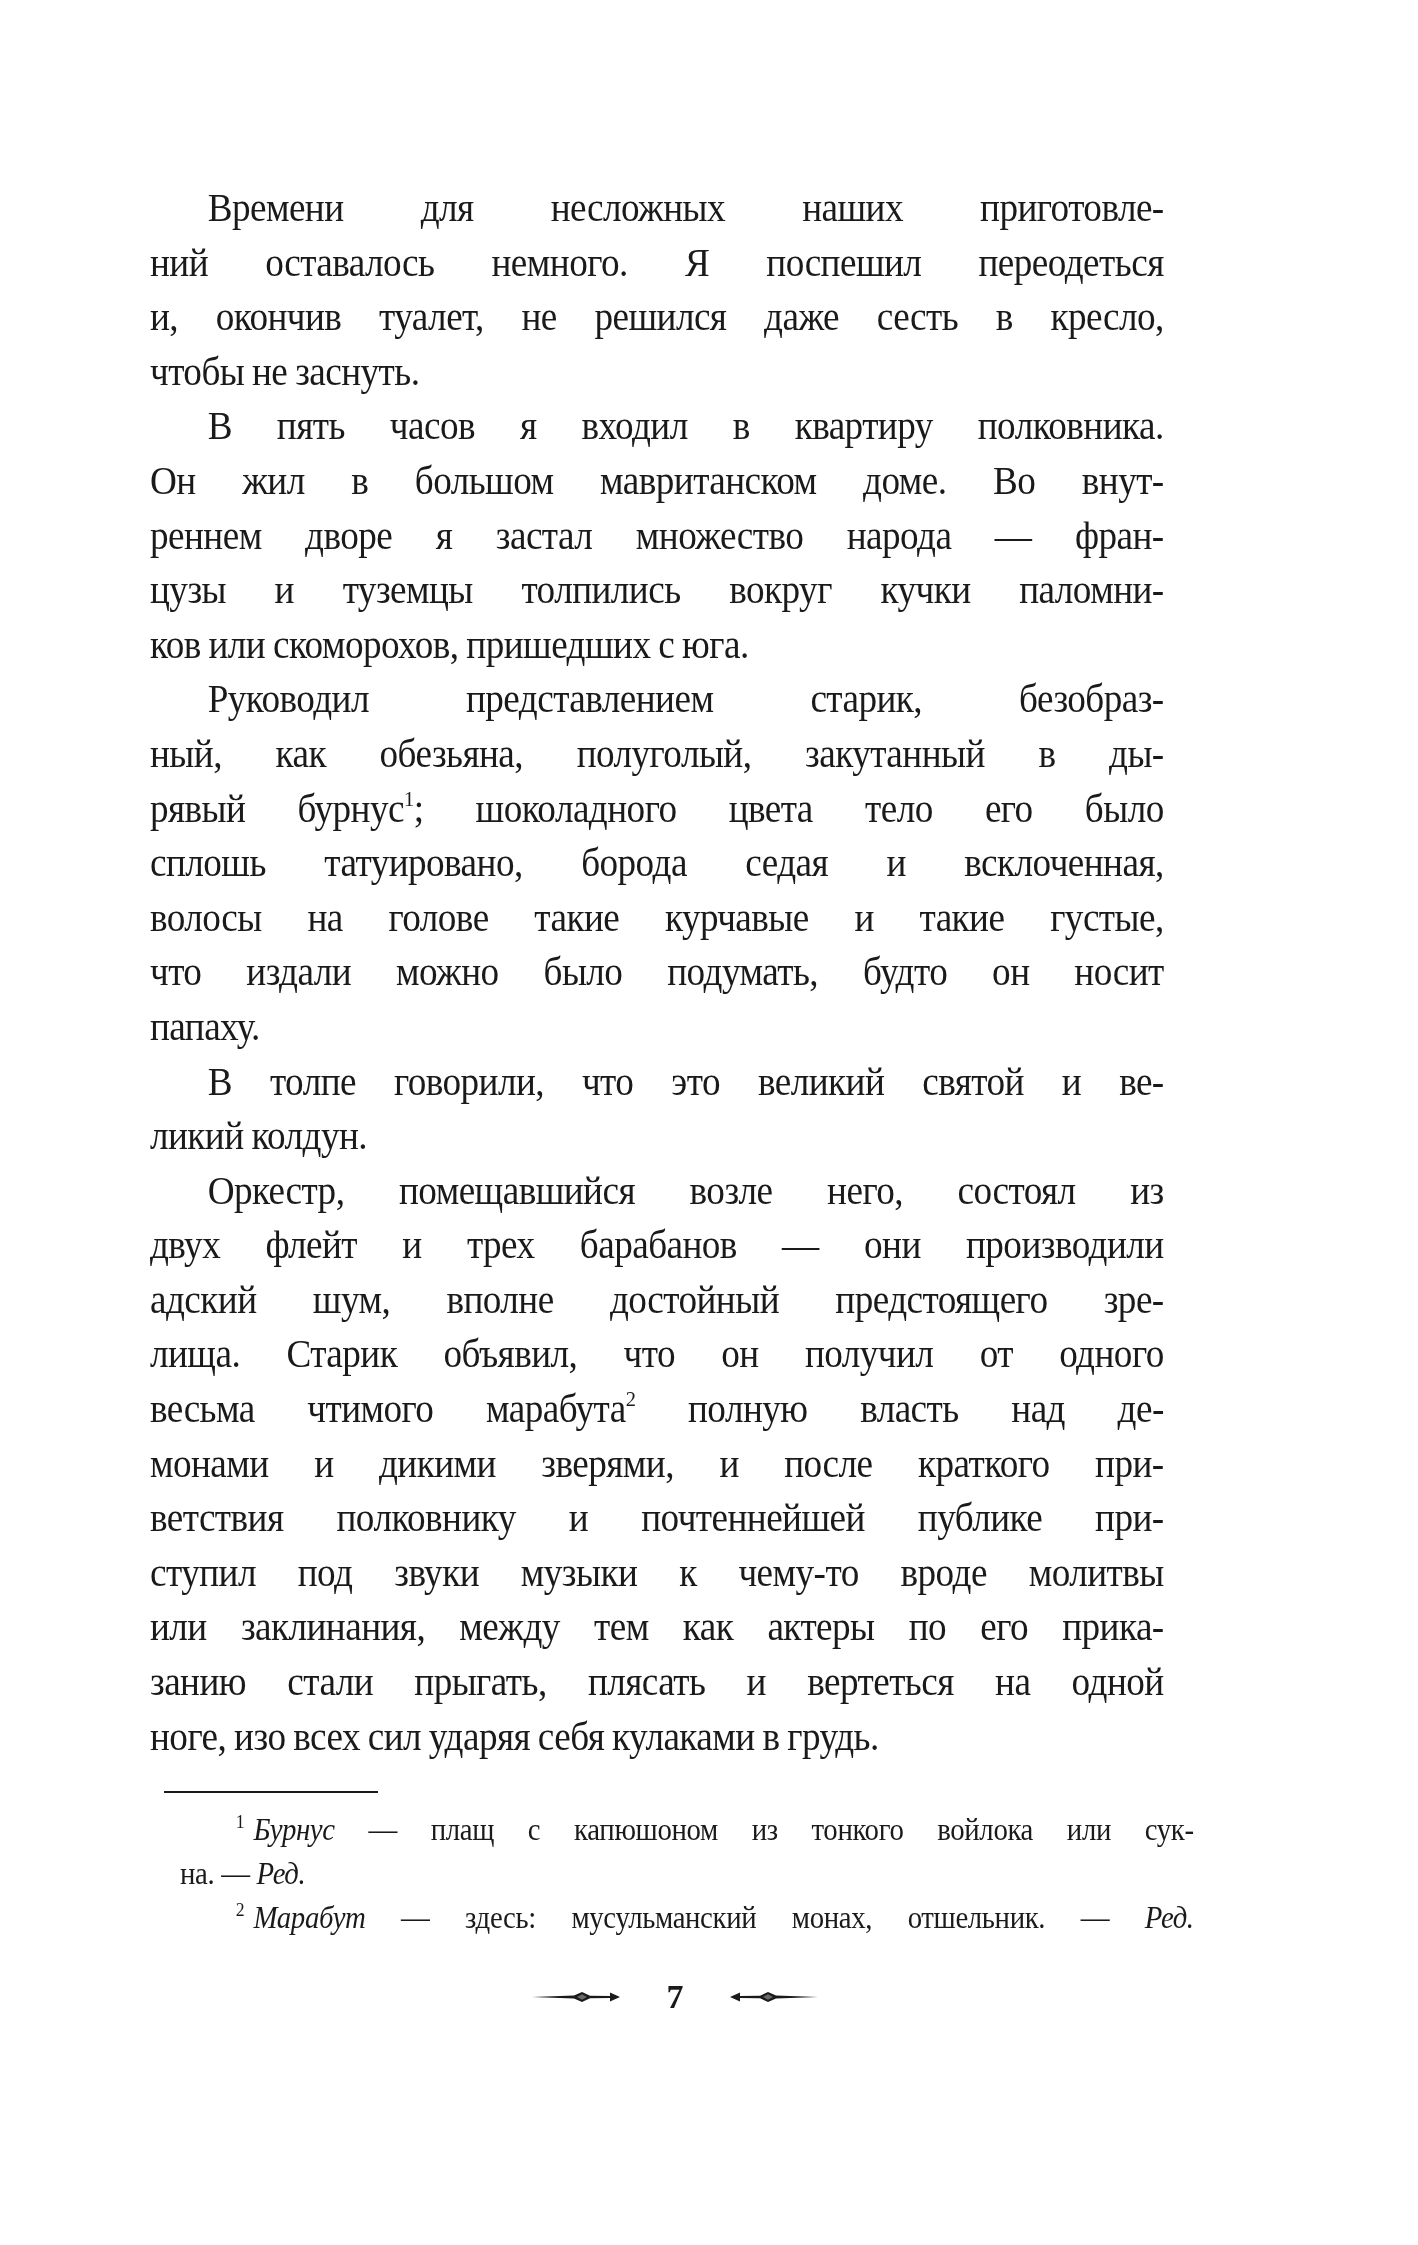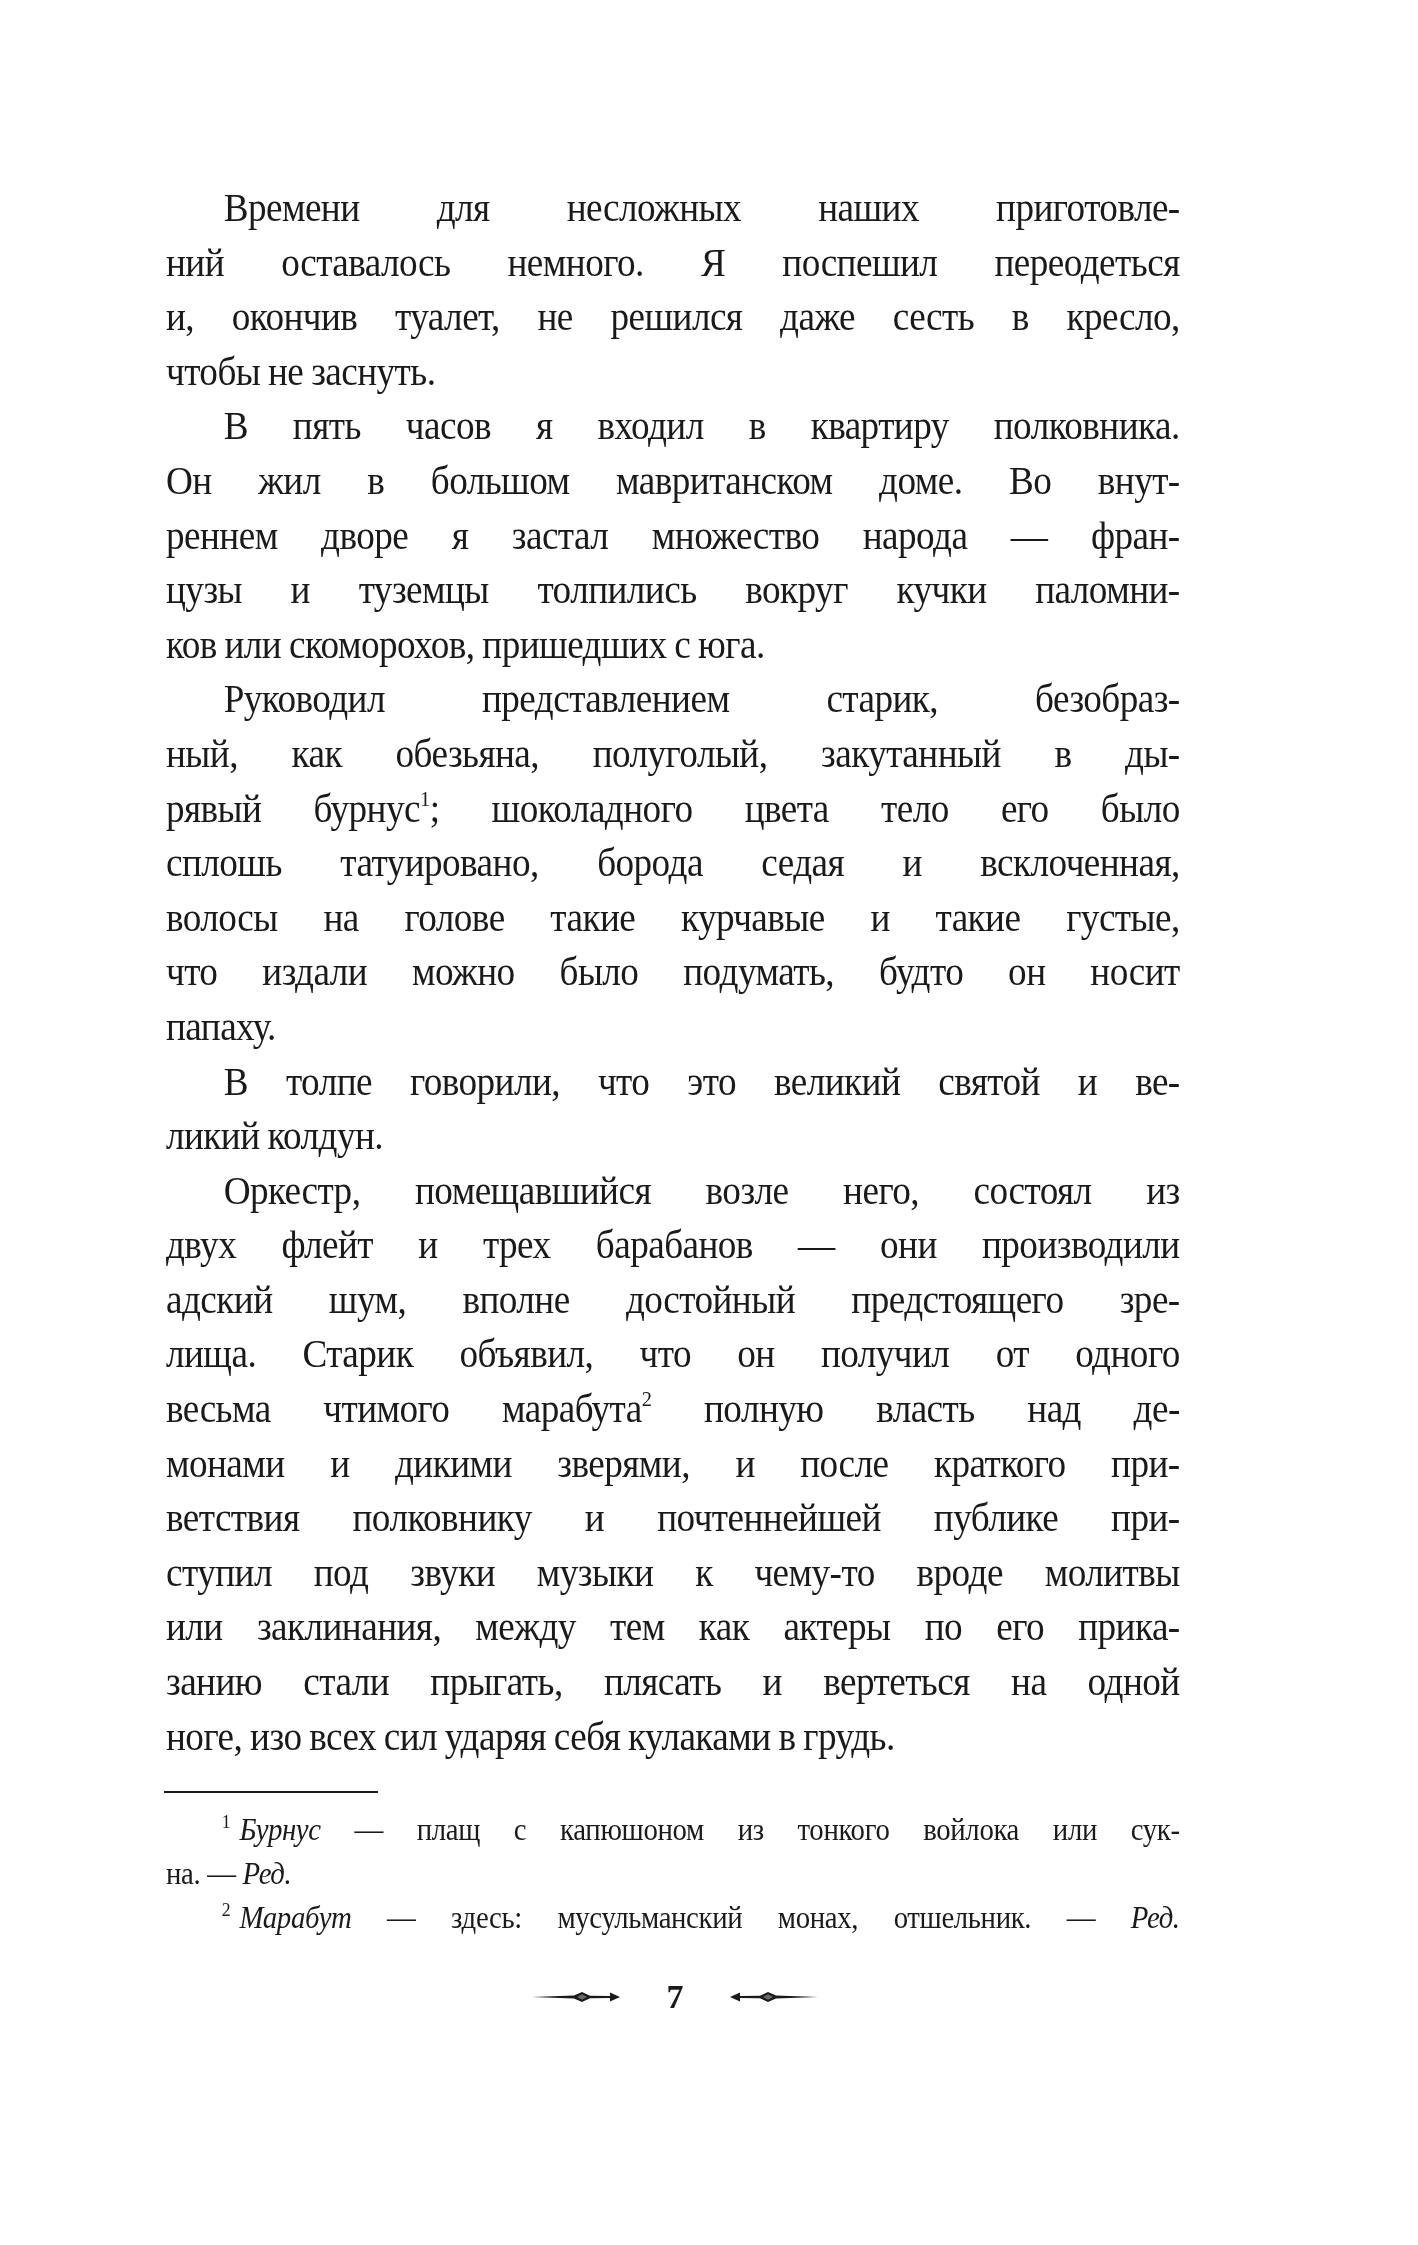--- a/index.html
+++ b/index.html
@@ -16,21 +16,21 @@
     font-family: "Liberation Serif", "DejaVu Serif", serif;
   }
   .page {
     position: absolute;
     left: 0; top: 0;
     width: 1418px;
     height: 2245px;
   }
   .body-text {
     position: absolute;
-    left: 166px;
+    left: 150px;
     top: 181px;
     width: 1014px;
     font-family: Liberation Serif, serif;
   }
   .line {
     display: block;
     height: 54.6px;
     line-height: 54.6px;
     font-size: 40px;
     white-space: nowrap;
@@ -52,21 +52,21 @@
   .fn-rule {
     position: absolute;
     left: 164px;
     top: 1791px;
     width: 214px;
     height: 2px;
     background: #1a1a1a;
   }
   .footnotes {
     position: absolute;
-    left: 166px;
+    left: 180px;
     top: 1808px;
     width: 1014px;
   }
   .fn-line {
     display: block;
     height: 44px;
     line-height: 44px;
     font-size: 31px;
     white-space: nowrap;
     text-align: justify;

